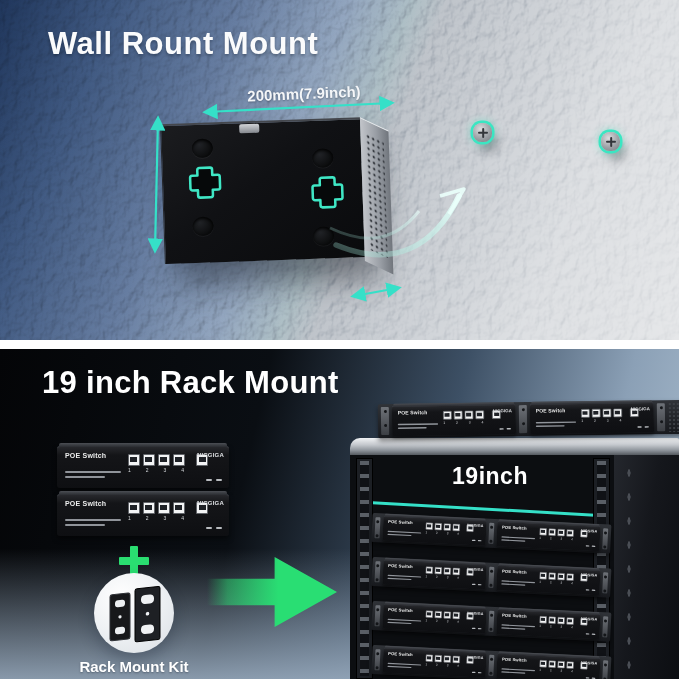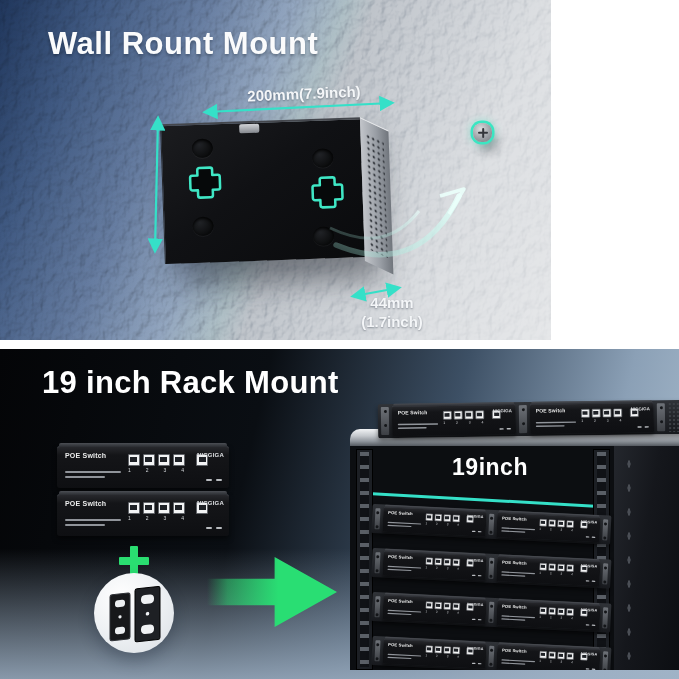--- a/index.html
+++ b/index.html
@@ -4,21 +4,21 @@
 <style>
   html,body { margin:0; padding:0; background:#ffffff; }
   * { box-sizing:border-box; }
   .canvas {
     position:relative; width:679px; height:679px; overflow:hidden;
     font-family:"Liberation Sans", sans-serif; background:#fff;
   }
 
   
   .wall {
-    position:absolute; left:0; top:0; width:551px; height:340px; overflow:hidden;
+    position:absolute; left:0; top:0; width:679px; height:340px; overflow:hidden;
     background:linear-gradient(112deg,#15243d 0%,#2a3b56 14%,#44536b 30%,#6d7987 48%,#98a0aa 64%,#bcc1c7 80%,#cdd0d4 100%);
   }
   .wall-tex { position:absolute; left:0; top:0; mix-blend-mode:overlay; opacity:.5; pointer-events:none; }
   .wall-title {
     position:absolute; left:48px; top:26px; font-size:31px; font-weight:bold; color:#fafbfc;
     letter-spacing:.5px; text-shadow:0 2px 3px rgba(15,25,40,.35); z-index:6;
   }
 
   
   .device { position:absolute; left:163px; top:112px; width:236px; height:190px; transform:rotate(-2deg); z-index:2; }
@@ -133,21 +133,21 @@
   .ear { background:linear-gradient(#6e7278,#3c3f44); border-radius:1px; position:relative; }
   .ear::before { content:""; position:absolute; left:50%; top:3px; width:3px; height:3px; margin-left:-1.5px;
     border-radius:50%; background:#141619; box-shadow:0 14px 0 #141619; }
   .ear-m { width:8px; height:28px; }
   .ear-s { width:5px; height:21px; }
   .vent-m { width:16px; height:30px; background:linear-gradient(#aaaeb4,#787d84);
     background-image:radial-gradient(#3c4045 1px, transparent 1.3px); background-size:4px 4px; border-radius:1px; }
   .top-pair { position:absolute; left:378px; top:53px; transform:rotate(-.8deg); z-index:3; }
 
   
-  .cabinet { position:absolute; left:350px; top:80px; width:329px; height:241px; z-index:2; }
+  .cabinet { position:absolute; left:350px; top:89px; width:329px; height:241px; z-index:2; }
   .cab-top { position:absolute; left:0; top:0; right:0; height:17px; border-radius:10px 2px 0 0;
     background:linear-gradient(180deg,#f1f3f5 0%,#c4c8cd 40%,#8f959c 72%,#54595f 100%); }
   .cab-body { position:absolute; left:0; top:17px; right:0; bottom:0; background:#0c0e11; overflow:hidden; }
   .rail { position:absolute; top:3px; bottom:0; width:17px; background:#1c1f24; border:1px solid #000; }
   .rail .slots { position:absolute; left:3px; right:3px; top:2px; bottom:2px;
     background:repeating-linear-gradient(to bottom, #5a5f66 0 4px, #101216 4px 13px); }
   .rail-left { left:6px; } .rail-right { left:243px; }
   .cab-side { position:absolute; left:264px; top:0; bottom:0; right:0;
     background:linear-gradient(100deg,#24272d 0%,#15171c 45%,#0c0e12 100%); }
   .cab-side .dots { position:absolute; left:10px; top:6px; bottom:4px; width:10px;
@@ -213,24 +213,20 @@
       <line x1="158" y1="119" x2="155" y2="250" stroke="#35e0c8" stroke-width="2.2" marker-start="url(#ah)" marker-end="url(#ah)"></line>
       <line x1="354" y1="296" x2="398" y2="288" stroke="#35e0c8" stroke-width="2.2" marker-start="url(#ah)" marker-end="url(#ah)"></line>
       <path d="M330 228 C368 246 396 240 419 211" fill="none" stroke="url(#swg)" stroke-width="3" opacity=".65"></path>
       <path d="M336 245 C392 268 433 249 459 196" fill="none" stroke="url(#swg)" stroke-width="5.5" stroke-linecap="round"></path>
       <path d="M449 214 L464 189 L440 196" fill="none" stroke="#eafffb" stroke-width="3.5" stroke-linejoin="round" opacity=".9"></path>
     </svg>
 
     <div class="dim-label lbl-width">200mm(7.9inch)</div>
     <div class="dim-label lbl-height">
     </div>
-    <div class="dim-label lbl-depth">
-      <div>44mm</div>
-      <div>(1.7inch)</div>
-    </div>
 
     <div class="screw s1"></div>
     <div class="screw s2"></div>
   </div>
 
   <div class="divider"></div>
 
   <div class="rack-section">
     <div class="rack-title">19 inch Rack Mount</div>
 
@@ -320,20 +316,21 @@
           <circle cx="10" cy="23" r="1.6" fill="#eceff2"></circle>
         </g>
         <g transform="translate(41,16) skewY(-6)">
           <rect width="25" height="53" rx="2" fill="#1e2024" stroke="#000" stroke-width="1"></rect>
           <rect x="6" y="7" width="13" height="9" rx="4" fill="#f0f2f4"></rect>
           <rect x="6" y="37" width="13" height="9" rx="4" fill="#f0f2f4"></rect>
           <circle cx="12.5" cy="26" r="1.8" fill="#f0f2f4"></circle>
         </g>
       </svg>
     </div>
+    <div class="kit-label">Rack Mount Kit</div>
 
     <div class="big-arrow"></div>
 
     <div class="row-unit top-pair">
       <span class="ear ear-m"></span>
       <span class="sw-scale-m">
   <div class="sw">
     <span class="sw-model">POE Switch</span>
     <span class="sw-fine">
               <i></i>

